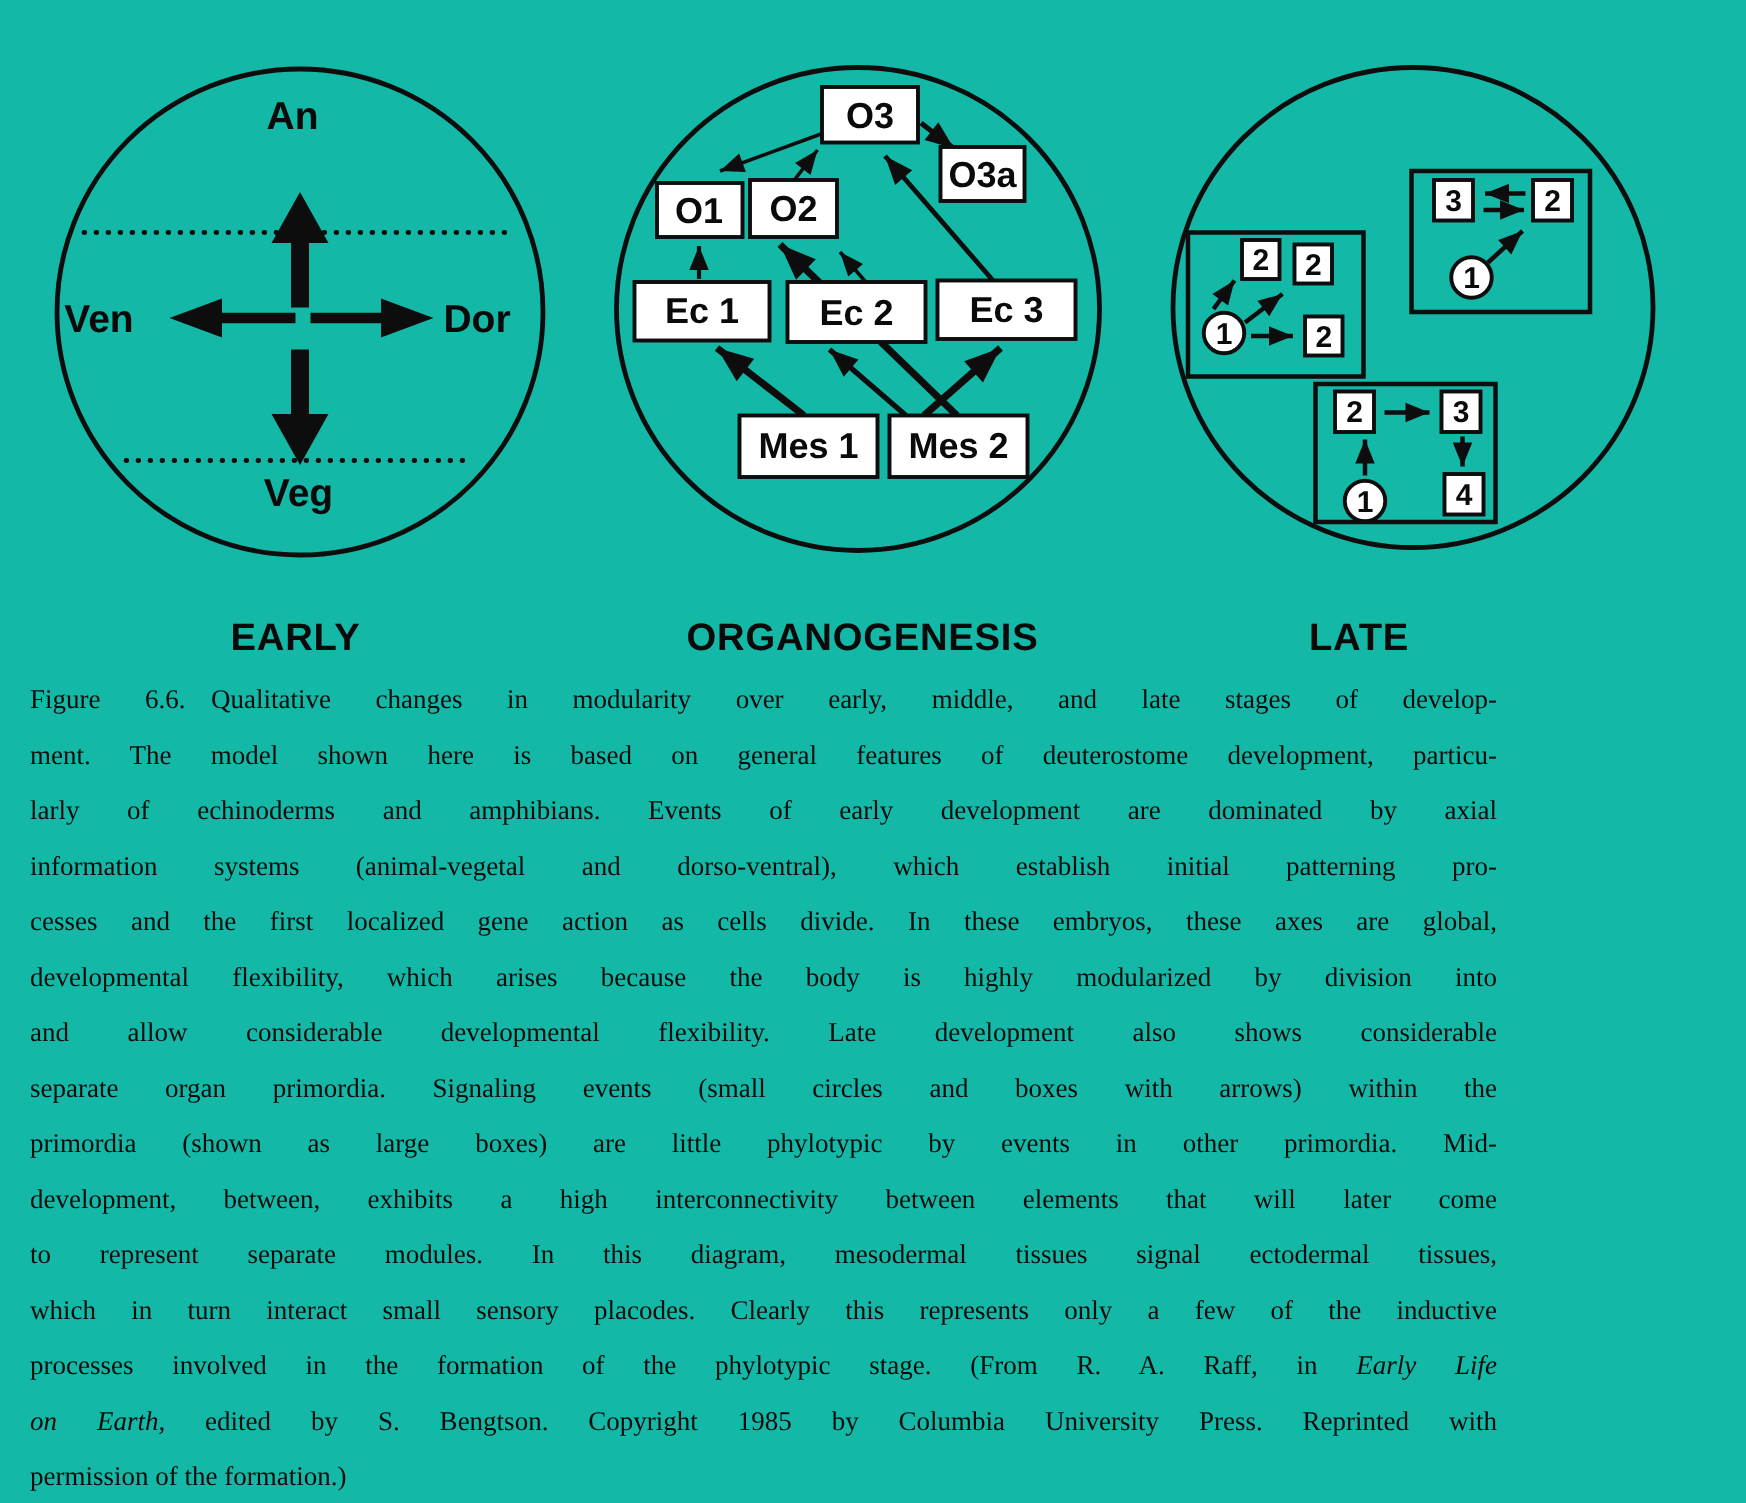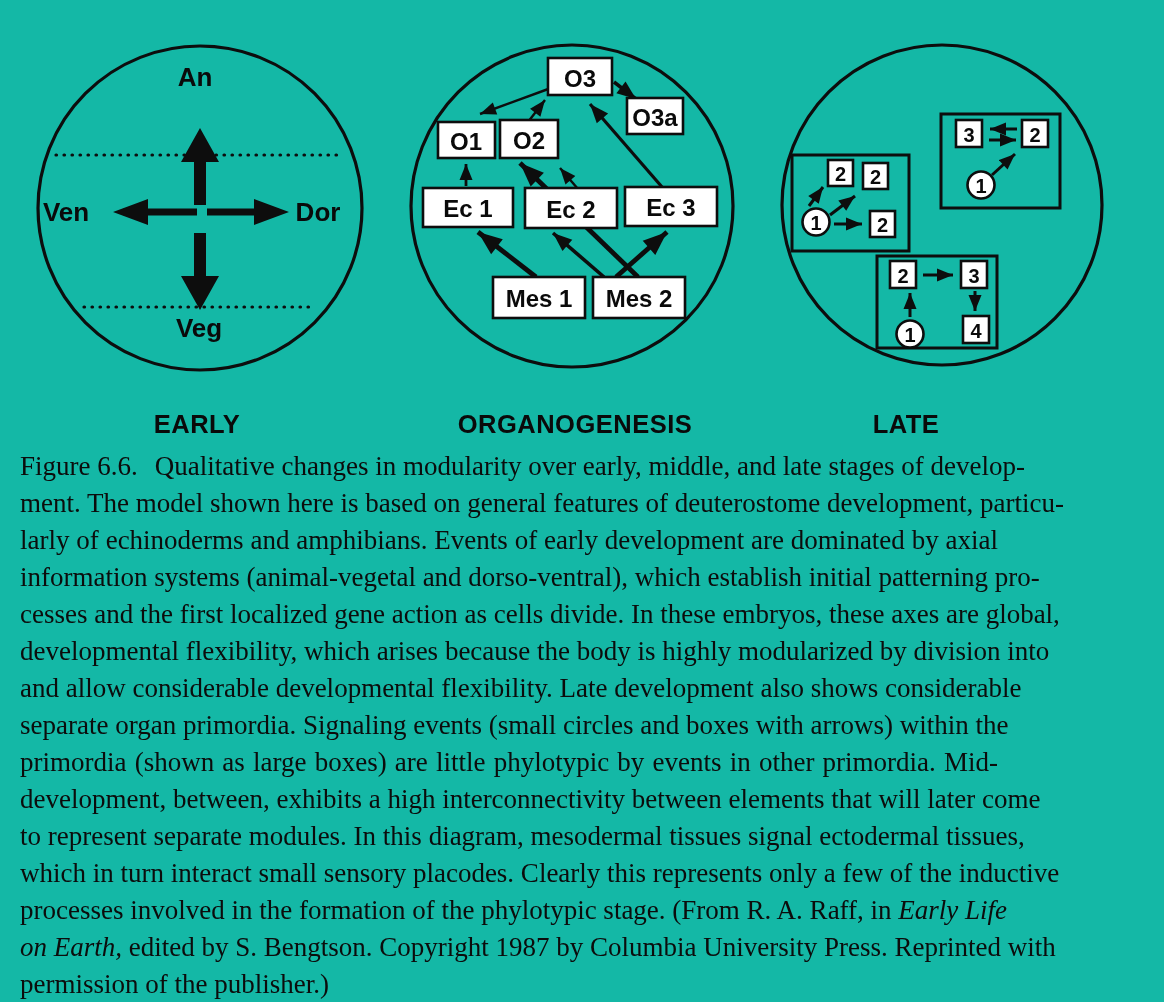--- a/index.html
+++ b/index.html
@@ -18,21 +18,21 @@
   svg .circ1   { fill:#ffffff; stroke:#0d0d0d; stroke-width:2.6; }
   svg text { fill:#0a0a0a; }
   .axis-lbl  { font:600 26px "Liberation Sans","DejaVu Sans",sans-serif; }
   .box-lbl   { font:600 24px "Liberation Sans","DejaVu Sans",sans-serif; dominant-baseline:central; }
   .digit     { font:700 20px "Liberation Sans","DejaVu Sans",sans-serif; dominant-baseline:central; }
   .stage-lbl { font:600 25.5px "Liberation Sans","DejaVu Sans",sans-serif; letter-spacing:.5px; }
   .caption {
     position:absolute; left:0; top:448px; width:1016px;
     padding:0 18px 0 20px;
     font-family:"Liberation Serif","DejaVu Serif",serif;
-    font-size:27px; line-height:37px; color:#0c0c0c;
+    font-size:18px; line-height:37px; color:#0c0c0c;
   }
   .cap-line { white-space:nowrap; text-align:justify; text-align-last:justify; }
   .cap-line.last { text-align-last:left; }
   .fig-num { padding-right:17px; }
   .cap-line i { font-style:italic; }
 </style>
 </head>
 <body>
 
 <div class="page">
@@ -175,17 +175,17 @@
     <div class="cap-line"><span>information systems (animal-vegetal and dorso-ventral), which establish initial patterning pro-</span></div>
     <div class="cap-line"><span>cesses and the first localized gene action as cells divide. In these embryos, these axes are global,</span></div>
     <div class="cap-line"><span>developmental flexibility, which arises because the body is highly modularized by division into</span></div>
     <div class="cap-line"><span>and allow considerable developmental flexibility. Late development also shows considerable</span></div>
     <div class="cap-line"><span>separate organ primordia. Signaling events (small circles and boxes with arrows) within the</span></div>
     <div class="cap-line"><span>primordia (shown as large boxes) are little phylotypic by events in other primordia. Mid-</span></div>
     <div class="cap-line"><span>development, between, exhibits a high interconnectivity between elements that will later come</span></div>
     <div class="cap-line"><span>to represent separate modules. In this diagram, mesodermal tissues signal ectodermal tissues,</span></div>
     <div class="cap-line"><span>which in turn interact small sensory placodes. Clearly this represents only a few of the inductive</span></div>
     <div class="cap-line"><span>processes involved in the formation of the phylotypic stage. (From R. A. Raff, in </span><i>Early Life</i></div>
-    <div class="cap-line"><i>on Earth,</i><span> edited by S. Bengtson. Copyright 1987 by Columbia University Press. Reprinted with</span></div>
-    <div class="cap-line last"><span>permission of the publisher.)</span></div>
+    <div class="cap-line"><i>on Earth,</i><span> edited by S. Bengtson. Copyright 1985 by Columbia University Press. Reprinted with</span></div>
+    <div class="cap-line last"><span>permission of the formation.)</span></div>
   </div>
 
 </div>
 
 </body></html>

